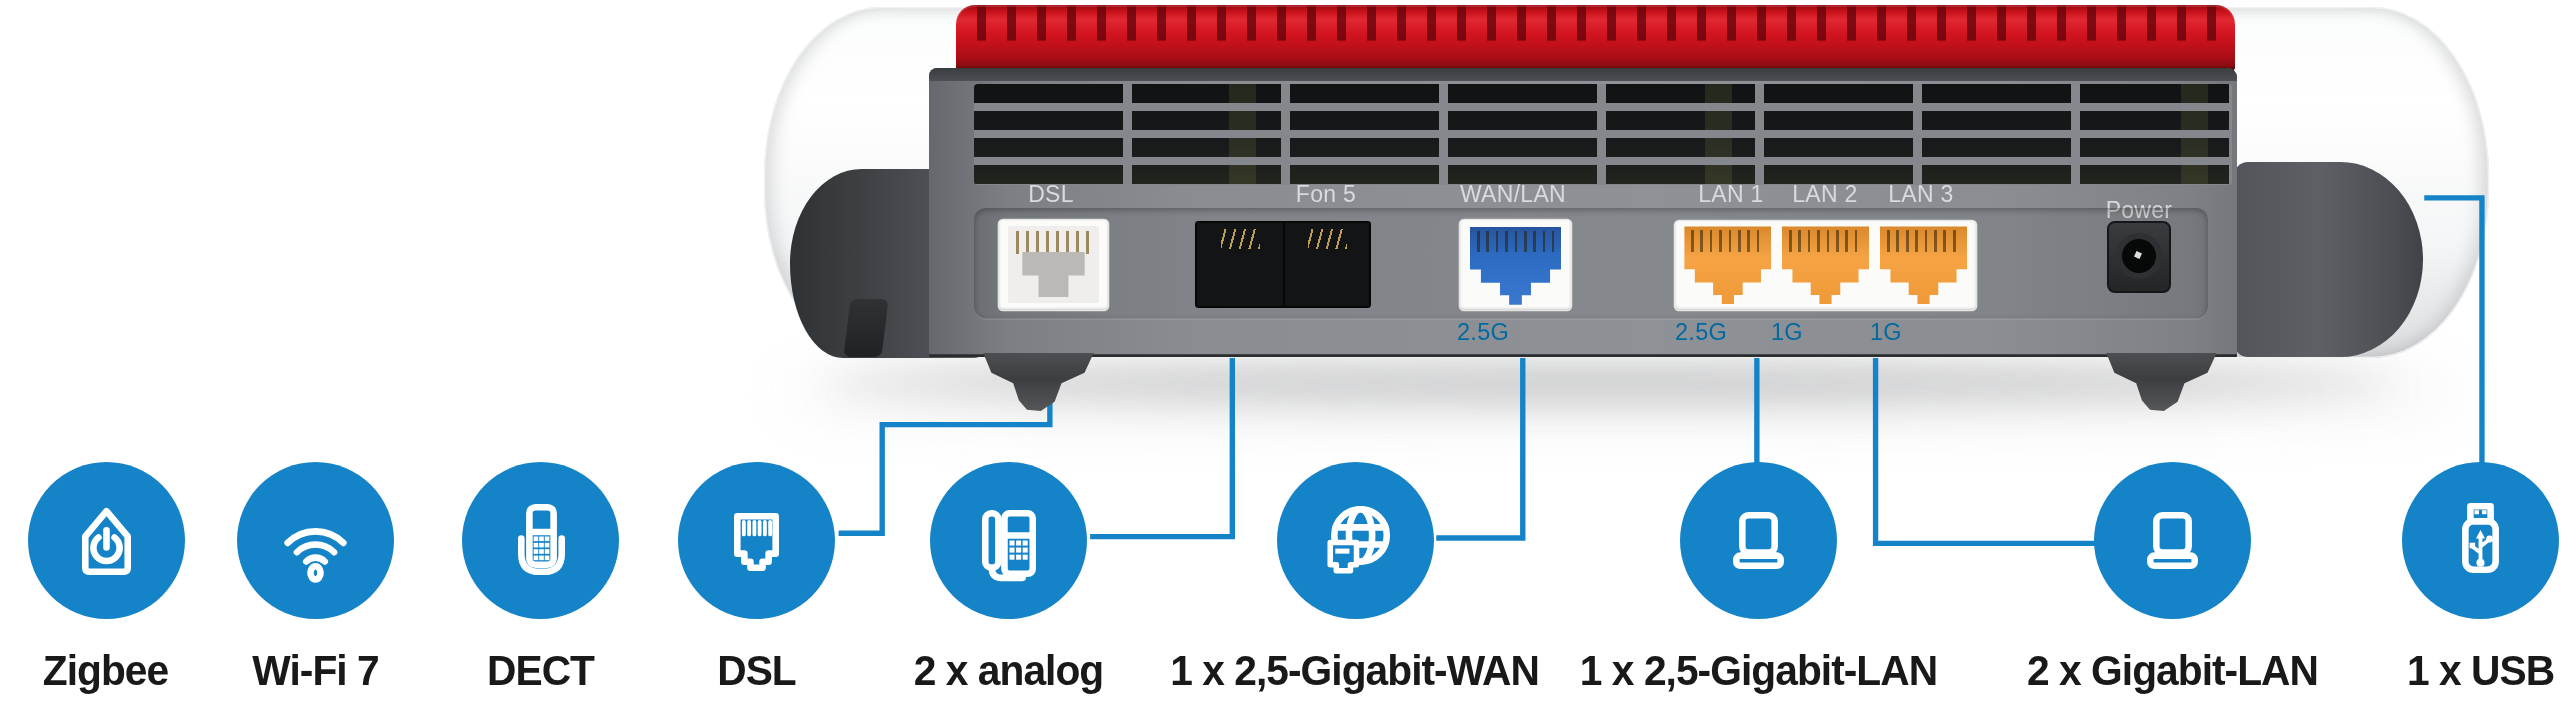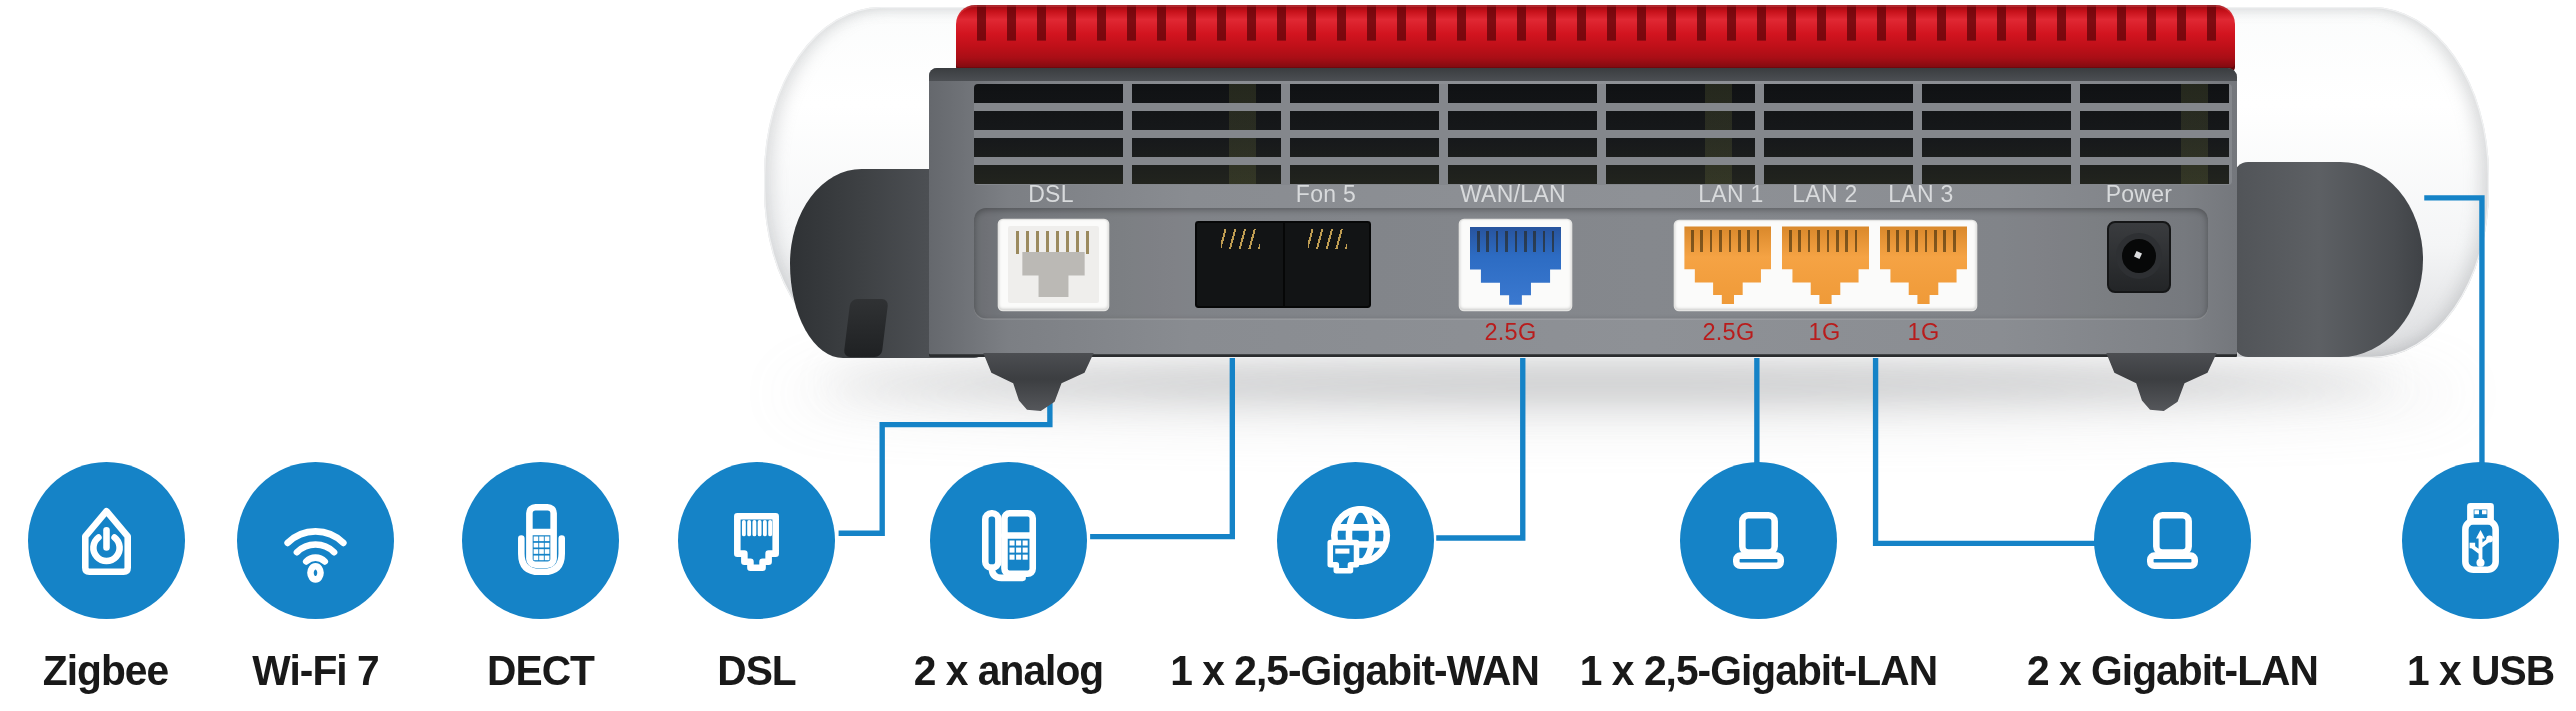--- a/index.html
+++ b/index.html
@@ -47,22 +47,22 @@
   .vents{position:absolute;left:974px;top:85px;width:1258px;height:101px;border-radius:4px;
     background-color:#141618;
     background-image:
       repeating-linear-gradient(180deg,rgba(0,0,0,0) 0 19px,#84878c 19px 27px),
       repeating-linear-gradient(90deg,rgba(0,0,0,0) 0 149px,#84878c 149px 158px),
       repeating-linear-gradient(90deg,rgba(148,155,78,0) 0 255px,rgba(148,155,78,.16) 255px 282px,rgba(148,155,78,0) 282px 476px),
       linear-gradient(180deg,#101214 0%,#17191b 55%,#22241e 100%);}
 
   .port-label{position:absolute;top:182px;width:174px;margin-left:-87px;text-align:center;
     font-size:23px;line-height:24px;color:#d8dadc;letter-spacing:0.3px;}
-  .speed-label{position:absolute;top:320px;width:107px;margin-left:-54px;text-align:center;
-    font-size:23.5px;line-height:24px;color:#b91c1c;letter-spacing:0.3px;}
+  .speed-label{position:absolute;top:320px;width:107px;margin-left:-54px;
+    font-size:23.5px;line-height:24px;color:#0369a1;letter-spacing:0.3px;}
 
   .recess{position:absolute;left:974px;top:208px;width:1234px;height:111px;border-radius:12px;
     background:rgba(0,0,0,.06);
     box-shadow:inset 0 2px 6px rgba(0,0,0,.30), inset 0 -0.7px 0 rgba(255,255,255,.22), 0 0.7px 0 rgba(255,255,255,.14);}
 
   .port-white{position:absolute;background:#fbfbfa;border-radius:4px;
     box-shadow:0 0 0 1.3px #e4e4e2, inset 0 -1.3px 2.7px rgba(0,0,0,.18);}
   .p-dsl{left:999px;top:220px;width:109px;height:90px;}
   .rj-dsl{position:absolute;inset:6px 8.7px 7.4px 8.7px;background:#efeeec;border-radius:2px;}
   .rj-dsl::before{content:'';position:absolute;left:9%;right:9%;top:6%;height:30%;
@@ -137,21 +137,21 @@
       <div class="vents" style="position:absolute;left:45px;top:16px;"></div>
     </div>
 
     <span class="port-label" style="left:1051px;">DSL</span>
     <span class="port-label" style="left:1238px;margin-top:36px;">Fon 1</span>
     <span class="port-label" style="left:1326px;">Fon 5</span>
     <span class="port-label" style="left:1513px;">WAN/LAN</span>
     <span class="port-label" style="left:1731px;">LAN 1</span>
     <span class="port-label" style="left:1825px;">LAN 2</span>
     <span class="port-label" style="left:1921px;">LAN 3</span>
-    <span class="port-label" style="left:2139px;">Power</span>
+    <span class="port-label" style="left:2139px;margin-top:16px;">Power</span>
 
     <div class="recess"></div>
 
     <div class="port-white p-dsl">
         <div class="rj-dsl"></div>
       </div>
 
     <div class="p-fon">
       <div class="half h1"></div>
       <div class="half h2"></div>

